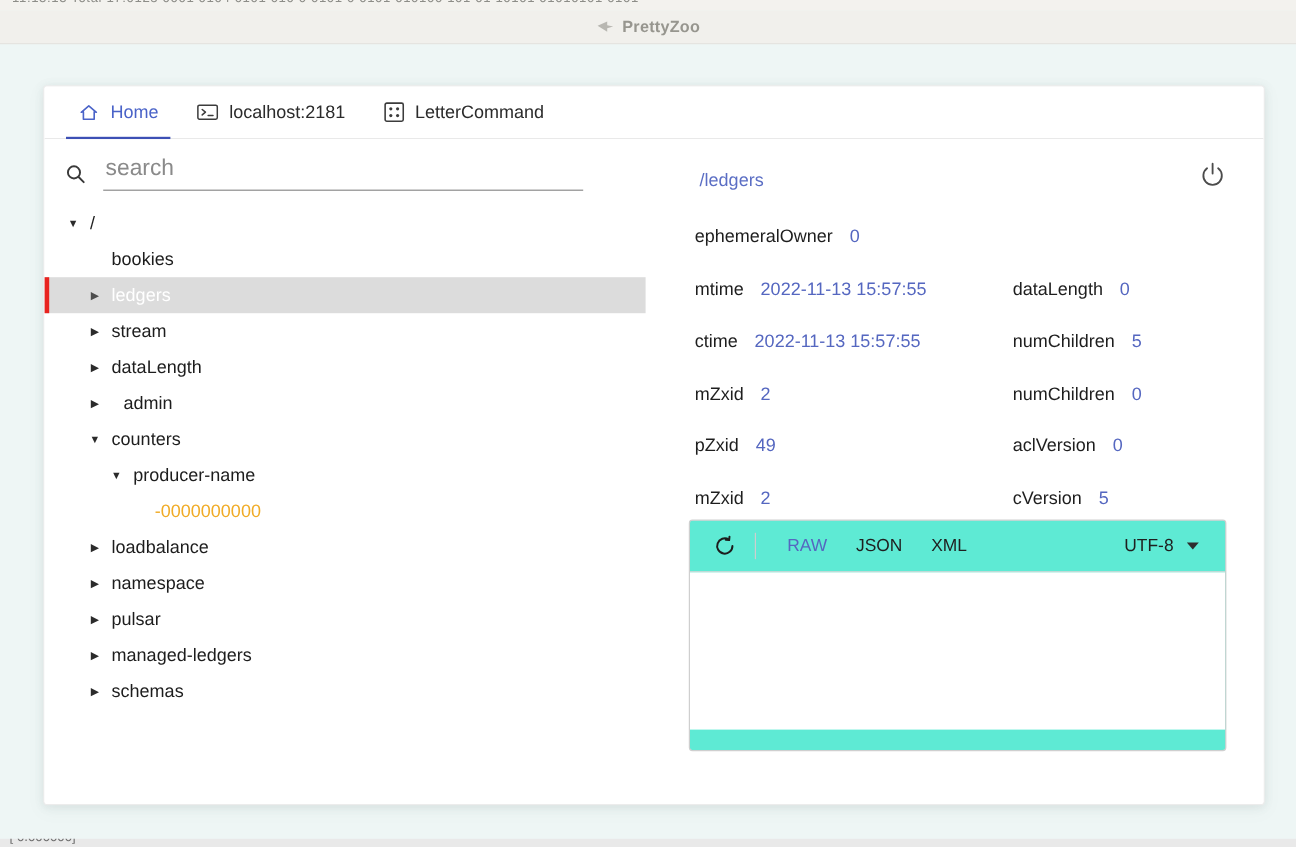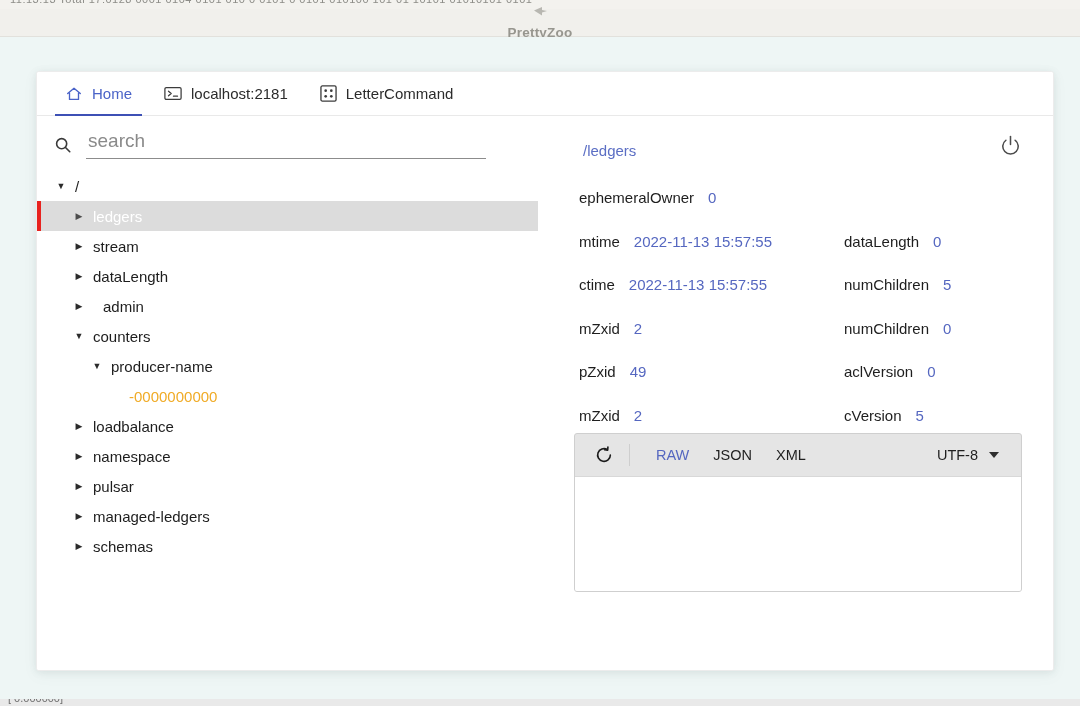--- a/index.html
+++ b/index.html
@@ -33,21 +33,20 @@
   }
 
   
   .titlebar {
     position: absolute; top: 9px; left: 0;
     width: 1080px; height: 28px;
     background: #f1f0ec;
     border-bottom: 1px solid #e2e1dc;
     display: flex; align-items: center; justify-content: center;
     gap: 7px;
-    flex-direction: column;
   }
   .titlebar-logo {
     display: flex; align-items: center;
     color: #b3b2ac;
   }
   .titlebar-title {
     font-size: 13.5px;
     font-weight: bold;
     color: #97968f;
     letter-spacing: 0.2px;
@@ -214,24 +213,24 @@
     font-size: 15px;
     color: #5567c0;
     white-space: nowrap;
   }
 
   
   .editor {
     position: absolute;
     left: 35px; top: 317px;
     width: 448px;
-    height: 159px;
+    height: 193px;
     border: 1px solid #cfcfcf;
     border-radius: 3px;
-    background: #e5e5e5;
+    background: #5eead4;
     overflow: hidden;
   }
   .editor-toolbar {
     height: 43px;
     display: flex;
     align-items: center;
     border-bottom: 1px solid #d8d8d8;
     padding-left: 14px;
     gap: 0;
   }
@@ -367,20 +366,25 @@
           </span>
           <input class="search-input" type="text" placeholder="search" style="">
         </div>
 
         <div class="tree" id="tree-root">
             <div class="tree-row">
               <span style="display: inline-block; width: 14px; flex: 0 0 auto;"></span>
               <span class="twisty">▼</span>
               <span class="tree-label" style="margin-left: 6px;">/</span>
             </div>
+            <div class="tree-row">
+              <span style="display: inline-block; width: 32px; flex: 0 0 auto;"></span>
+              <span class="twisty empty">▶</span>
+              <span class="tree-label" style="margin-left: 6px;">bookies</span>
+            </div>
             <div class="tree-row selected">
               <div class="sel-marker"></div>
               <span style="display: inline-block; width: 32px; flex: 0 0 auto;"></span>
               <span class="twisty">▶</span>
               <span class="tree-label" style="margin-left: 6px;">ledgers</span>
             </div>
             <div class="tree-row">
               <span style="display: inline-block; width: 32px; flex: 0 0 auto;"></span>
               <span class="twisty">▶</span>
               <span class="tree-label" style="margin-left: 6px;">stream</span>

